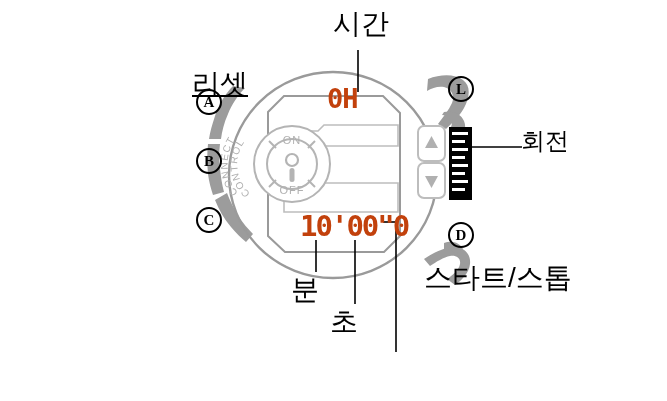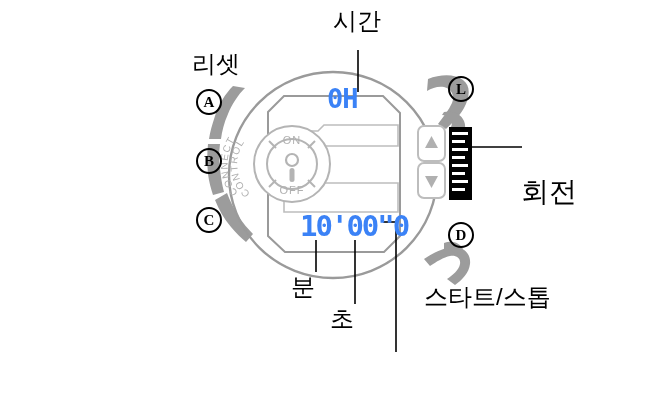--- a/index.html
+++ b/index.html
@@ -18,27 +18,26 @@
     overflow: hidden;
   }
   .lbl {
     position: absolute;
     color: #000000;
     font-family: "Liberation Sans", sans-serif;
     white-space: nowrap;
     line-height: 1.12;
   }
   .lbl-ko {
-    font-size: 24px;
+    font-size: 28px;
     font-weight: 400;
   }
   .lbl-ko2 {
-    font-size: 28px;
+    font-size: 24px;
     font-weight: 400;
-    margin-top: 48px;
   }
   .circ {
     position: absolute;
     width: 26px;
     height: 26px;
     border: 2.6px solid #000;
     border-radius: 50%;
     box-sizing: border-box;
     display: flex;
     align-items: center;
@@ -52,21 +51,21 @@
   svg.diagram {
     position: absolute;
     left: 0;
     top: 0;
     width: 667px;
     height: 401px;
   }
   .lcdtext {
     position: absolute;
     font-family: "DejaVu Sans Mono", monospace;
-    color: #3b82f6;
+    color: #c2410c;
     letter-spacing: 0px;
   }
 </style>
 </head>
 <body>
 
 <div id="stage">
 
   <svg class="diagram" viewBox="0 0 667 401">
 
@@ -156,24 +155,24 @@
   <div class="lcdtext" style="left:300px; top:209px; font-size:29px; font-weight:700; letter-spacing:-2px;">10'00"0</div>
 
   <div class="circ" style="left:196px; top:89px;">A</div>
   <div class="circ" style="left:196px; top:148px;">B</div>
   <div class="circ" style="left:196px; top:207px;">C</div>
   <div class="circ" style="left:448px; top:76px;">L</div>
   <div class="circ" style="left:448px; top:222px;">D</div>
 
   <div class="lbl lbl-ko" style="left:333px; top:8px;">시간</div>
 
-  <div class="lbl lbl-ko" style="left:192px; top:51px;">리셋</div>
+  <div class="lbl lbl-ko" style="left:192px; top:68px;text-decoration:underline;">리셋</div>
 
   <div class="lbl lbl-ko2" style="left:521px; top:128px;">회전</div>
 
-  <div class="lbl lbl-ko" style="left:424px; top:262px;margin-top:22px;">스타트/스톱</div>
+  <div class="lbl lbl-ko" style="left:424px; top:262px;">스타트/스톱</div>
 
   <div class="lbl lbl-ko" style="left:291px; top:274px;">분</div>
 
   <div class="lbl lbl-ko" style="left:330px; top:306px;">초</div>
 
 
 </div>
 
 </body></html>

